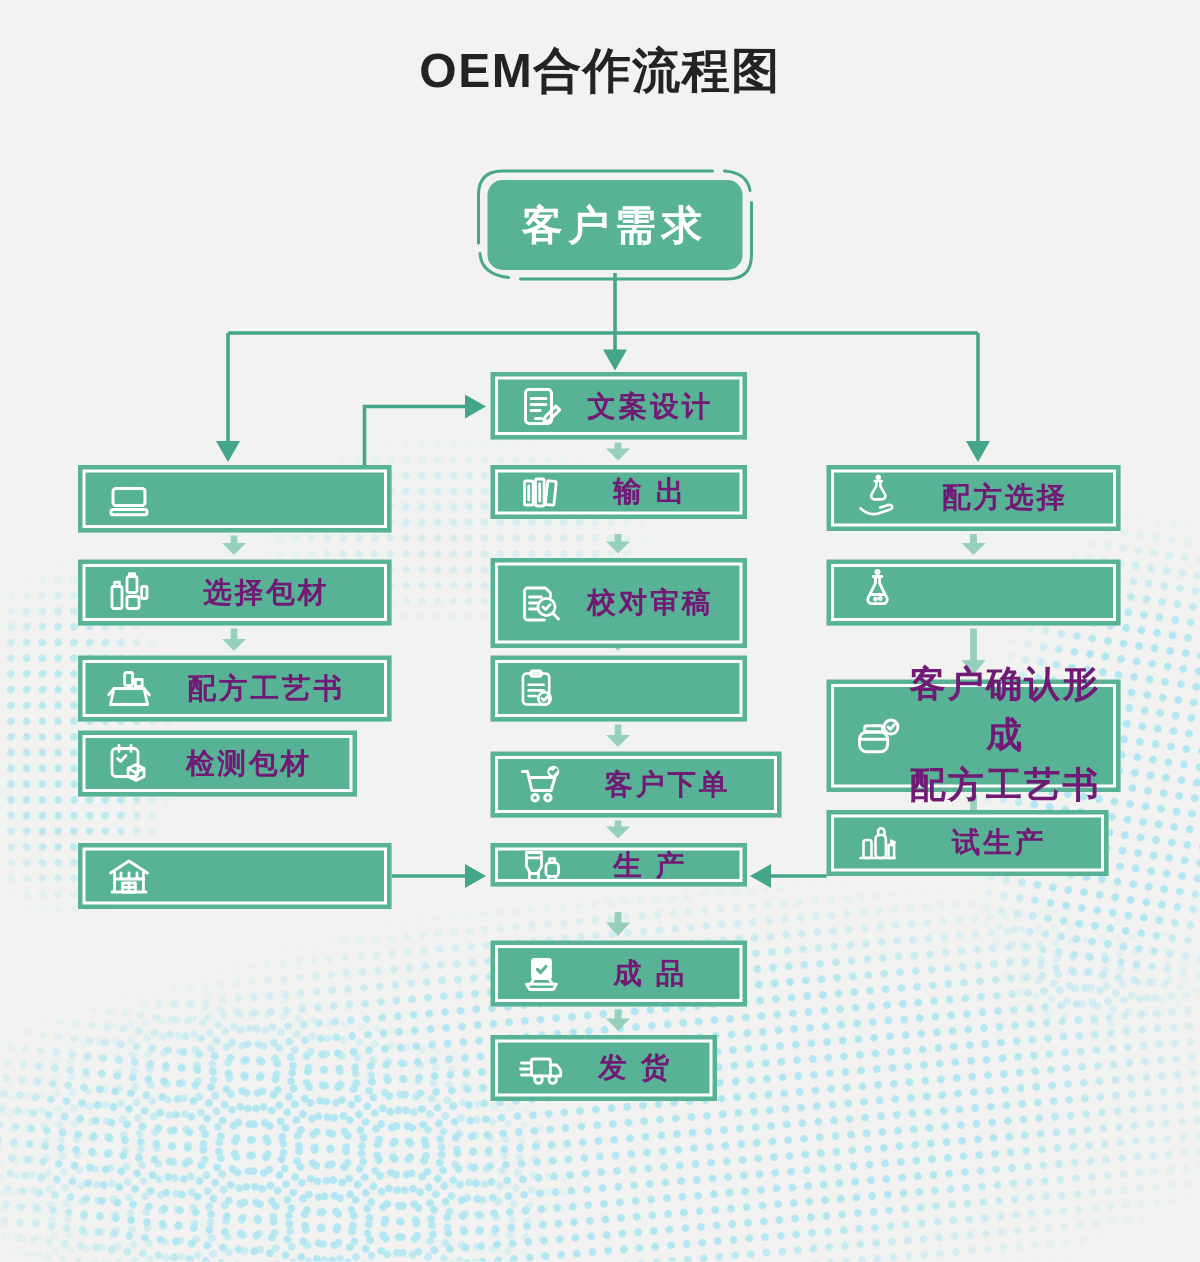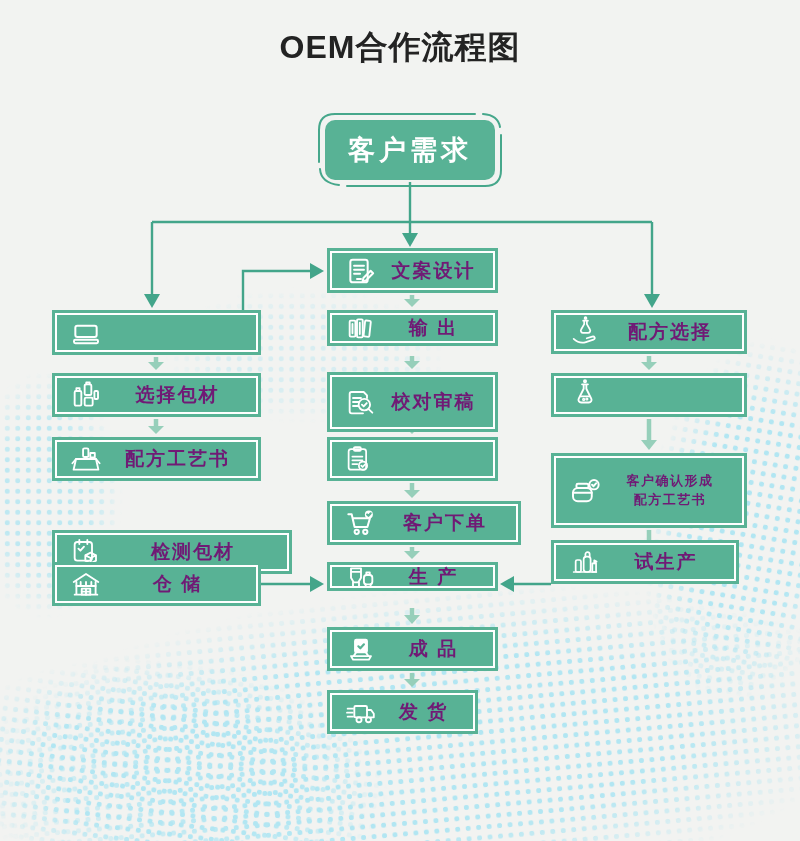--- a/index.html
+++ b/index.html
@@ -29,21 +29,21 @@
     display:flex;align-items:center;
     padding:0 10px 0 16px;box-sizing:border-box;
   }
   .ic{display:flex;align-items:center;justify-content:center;width:36px;flex:0 0 36px;}
   .ic svg{display:block;}
   .lbl{
     flex:1;text-align:center;color:#701a75;font-weight:700;
     font-size:19px;letter-spacing:2px;white-space:nowrap;
   }
   .tight .lbl{font-size:18px;letter-spacing:0;}
-  .two .lbl{white-space:normal;line-height:1.4;letter-spacing:1.5px;font-size:13px;}
+  .two .lbl{white-space:normal;line-height:1.4;letter-spacing:1.5px;font-size:24px;}
   .two .lbl span{display:block;}
   
   .root{position:absolute;}
   .root svg{position:absolute;left:0;top:0;}
   .root-box{
     position:absolute;left:8px;top:8px;right:8px;bottom:8px;
     background:#58b295;border-radius:10px;
     display:flex;align-items:center;justify-content:center;
     color:#fff;font-size:27px;font-weight:700;letter-spacing:4px;
   }
@@ -147,21 +147,21 @@
     <svg width="32" height="32" viewBox="0 0 24 24" stroke="#fff" stroke-width="1.4" fill="none" stroke-linecap="round" stroke-linejoin="round">
       <path d="M4.5 12 h15 l1.8 8 H2.7 z"></path>
         <path d="M4.5 12 L1.8 15.2 M19.5 12 L22.2 15.2"></path>
       <rect x="9.8" y="4" width="4" height="6.5" rx="1"></rect>
         <rect x="15.2" y="7.5" width="3.4" height="3.4"></rect>
     </svg>
   </span>
   <span class="lbl">配方工艺书</span>
 </div>
 
-<div class="node" style="left:52px;top:530px;width:240px;height:44px">
+<div class="node" style="left:52px;top:487px;width:186px;height:44px">
   <span class="ic">
     <svg width="32" height="32" viewBox="0 0 24 24" stroke="#fff" stroke-width="1.4" fill="none" stroke-linecap="round" stroke-linejoin="round">
       <rect x="3.5" y="4.5" width="13" height="14" rx="2"></rect>
         <path d="M7 3 v3 M13 3 v3"></path>
       <path d="M6.3 9.5 l1.5 1.5 L10.5 8"></path>
       <path d="M15.5 12.5 l4 2 v4 l-4 2 -4 -2 v-4 z M11.5 14.5 l4 2 4 -2 M15.5 16.5 v4"></path>
     </svg>
   </span>
   <span class="lbl">检测包材</span>
 </div>
@@ -169,21 +169,20 @@
 <div class="node" style="left:52px;top:562px;width:209px;height:44px">
   <span class="ic">
     <svg width="32" height="32" viewBox="0 0 24 24" stroke="#fff" stroke-width="1.4" fill="none" stroke-linecap="round" stroke-linejoin="round">
       <path d="M2.8 10.5 L12 4.5 L21.2 10.5"></path>
         <path d="M4.8 10.5 V20 M19.2 10.5 V20 M3.5 20 h17"></path>
       <path d="M4.8 13.5 h14.4 M8 10.5 v3 M12 10.5 v3 M16 10.5 v3"></path>
       <rect x="8.8" y="15.5" width="6.4" height="4.5"></rect>
         <path d="M12 15.5 V20 M8.8 17.7 h6.4"></path>
     </svg>
   </span>
-  <span class="lbl">仓 储</span>
 </div>
 
 <div class="node" style="left:327px;top:248px;width:171px;height:45px">
   <span class="ic">
     <svg width="32" height="32" viewBox="0 0 24 24" stroke="#fff" stroke-width="1.5" fill="none" stroke-linecap="round" stroke-linejoin="round">
       <rect x="4" y="3.5" width="13" height="17" rx="1.8"></rect>
         <path d="M6.8 8 h7.4 M6.8 11 h7.4 M6.8 14 h4.5 M9 18 h3"></path>
       <path d="M13.8 17.2 l5.4 -5.4 1.9 1.9 -5.4 5.4 -2.5 .6 z"></path>
     </svg>
   </span>

